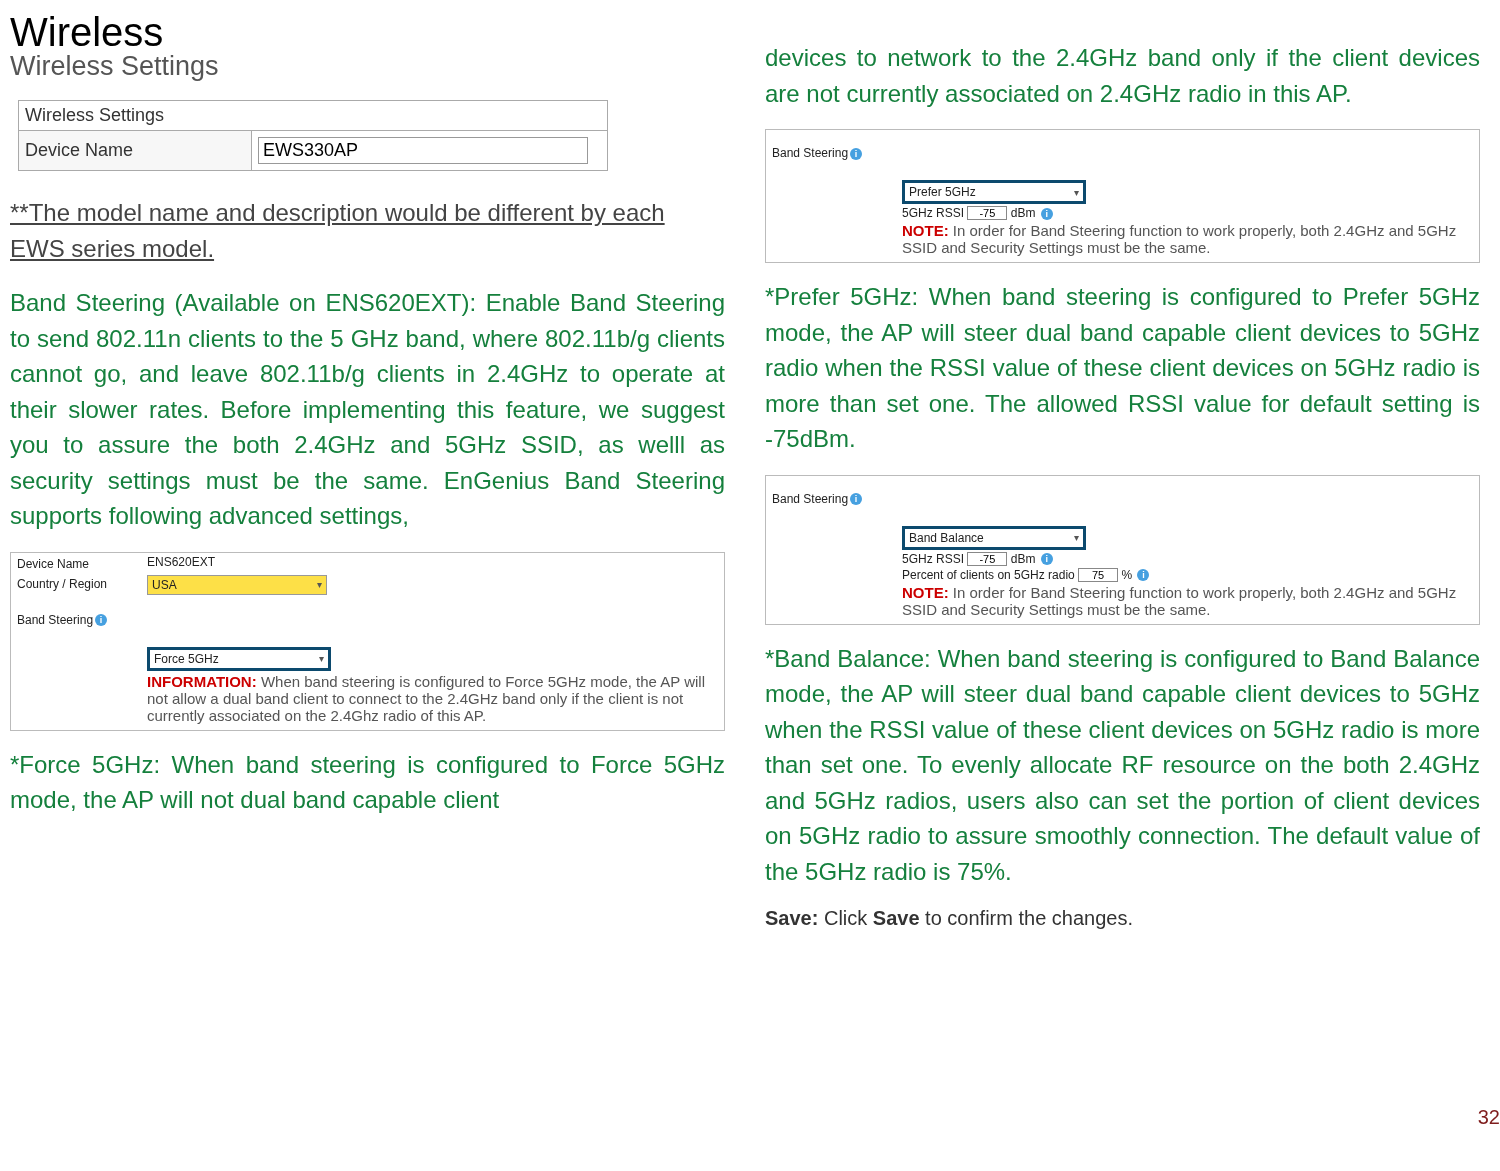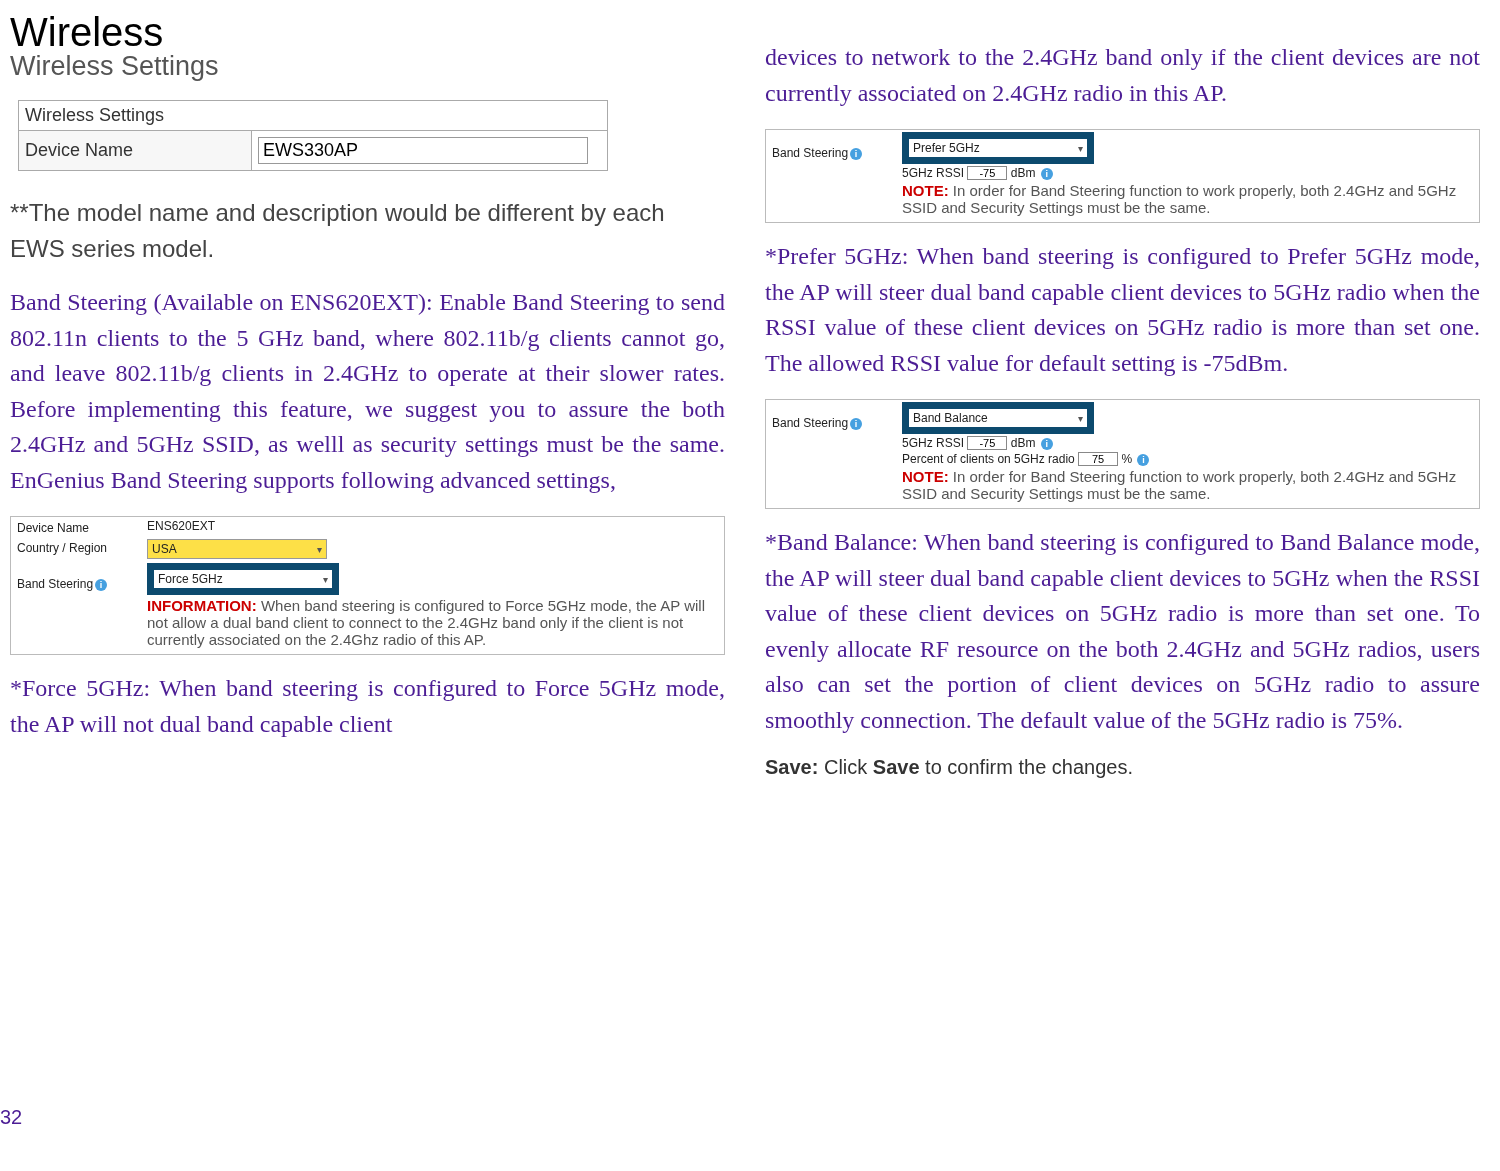--- a/index.html
+++ b/index.html
@@ -57,27 +57,27 @@
     border: 1px solid #999;
     width: 320px;
     padding: 2px 4px;
   }
 
   .body-text {
     font-size: 24px;
     line-height: 1.48;
     text-align: justify;
     margin: 16px 0 18px 0;
-    color: #4c1d95;
-    font-family: Liberation Serif, serif;
+    color: #15803d;
   }
   .col-right .body-text:first-child {
     margin-top: 30px;
   }
   .note-link {
+    text-decoration: underline;
     display: inline;
   }
   .note-link-line {
     font-size: 24px;
     line-height: 1.5;
     margin-bottom: 18px;
     color: #444;
   }
 
   
@@ -107,28 +107,29 @@
     background: #fde047;
     padding: 0 4px;
     display: flex;
     justify-content: space-between;
     align-items: center;
     height: 18px;
     font-size: 12px;
   }
   .ui-select-plain {
     width: 170px;
-    border: 7px solid #0c4a6e;
+    border: 3px solid #0c4a6e;
     background: #fff;
     padding: 0 4px;
     display: flex;
     justify-content: space-between;
     align-items: center;
     height: 18px;
     font-size: 12px;
+    margin-top: 48px;
   }
   .chevron-down {
     font-size: 10px;
     color: #555;
   }
   .info-icon {
     display: inline-block;
     width: 12px;
     height: 12px;
     border-radius: 50%;
@@ -155,23 +156,23 @@
     text-align: center;
   }
 
   .save-line {
     font-size: 20px;
     margin-top: 6px;
   }
   .save-line .b { font-weight: bold; }
 
   .page-num {
-    text-align: left;
+    text-align: right;
     font-size: 20px;
-    color: #4c1d95;
+    color: #7f1d1d;
     padding-top: 6px;
   }
 </style>
 </head>
 <body>
 
 <div class="page">
 
   <div class="col">
     <div class="h1">Wireless</div>

